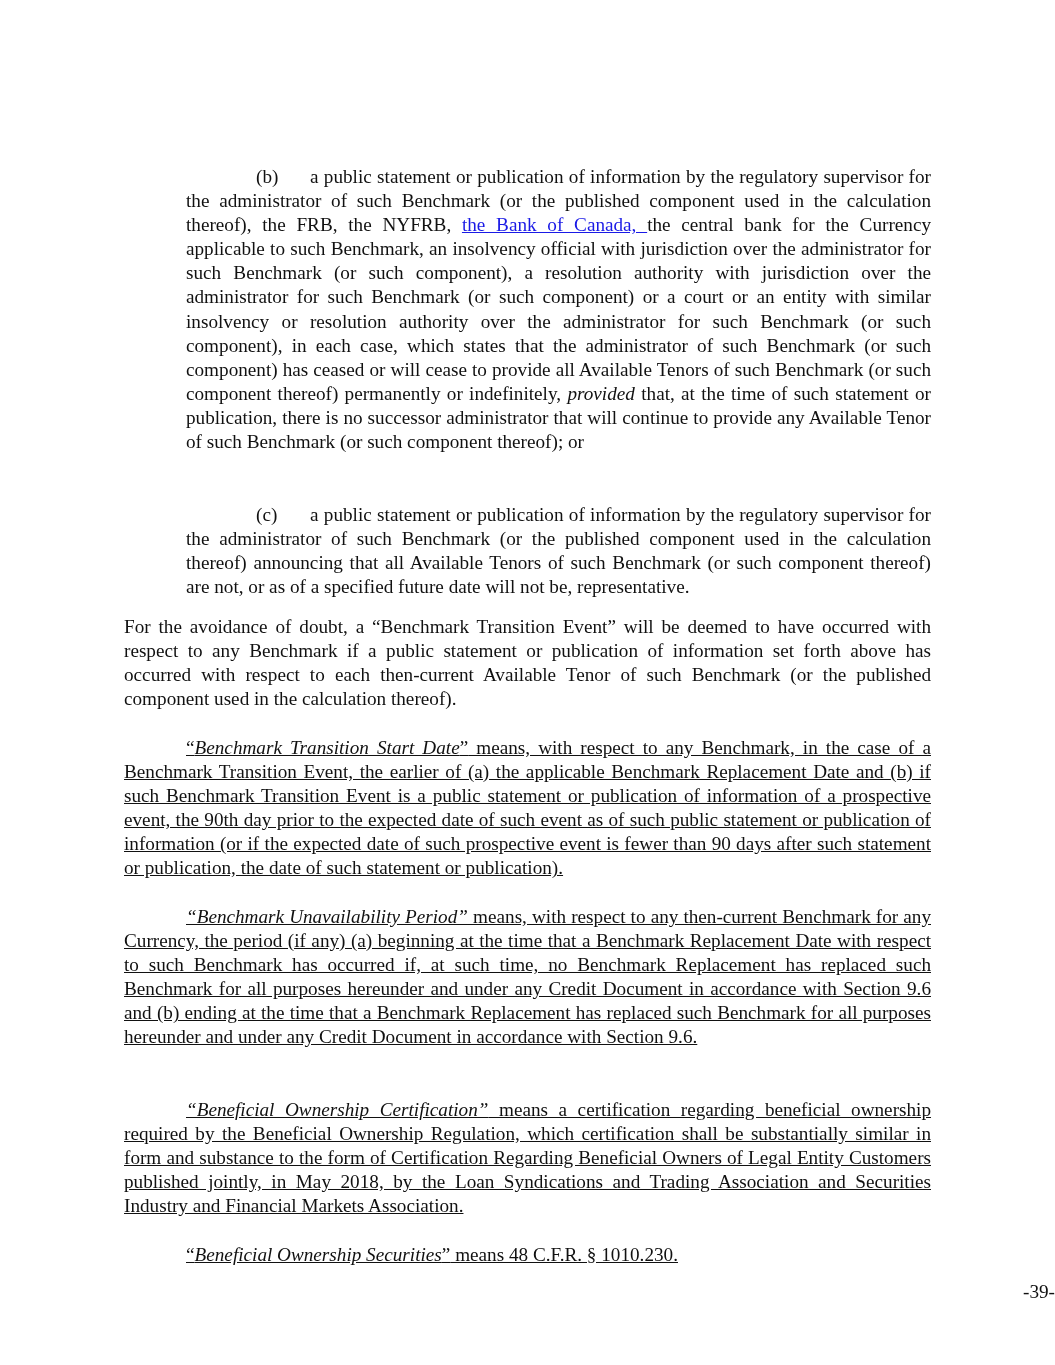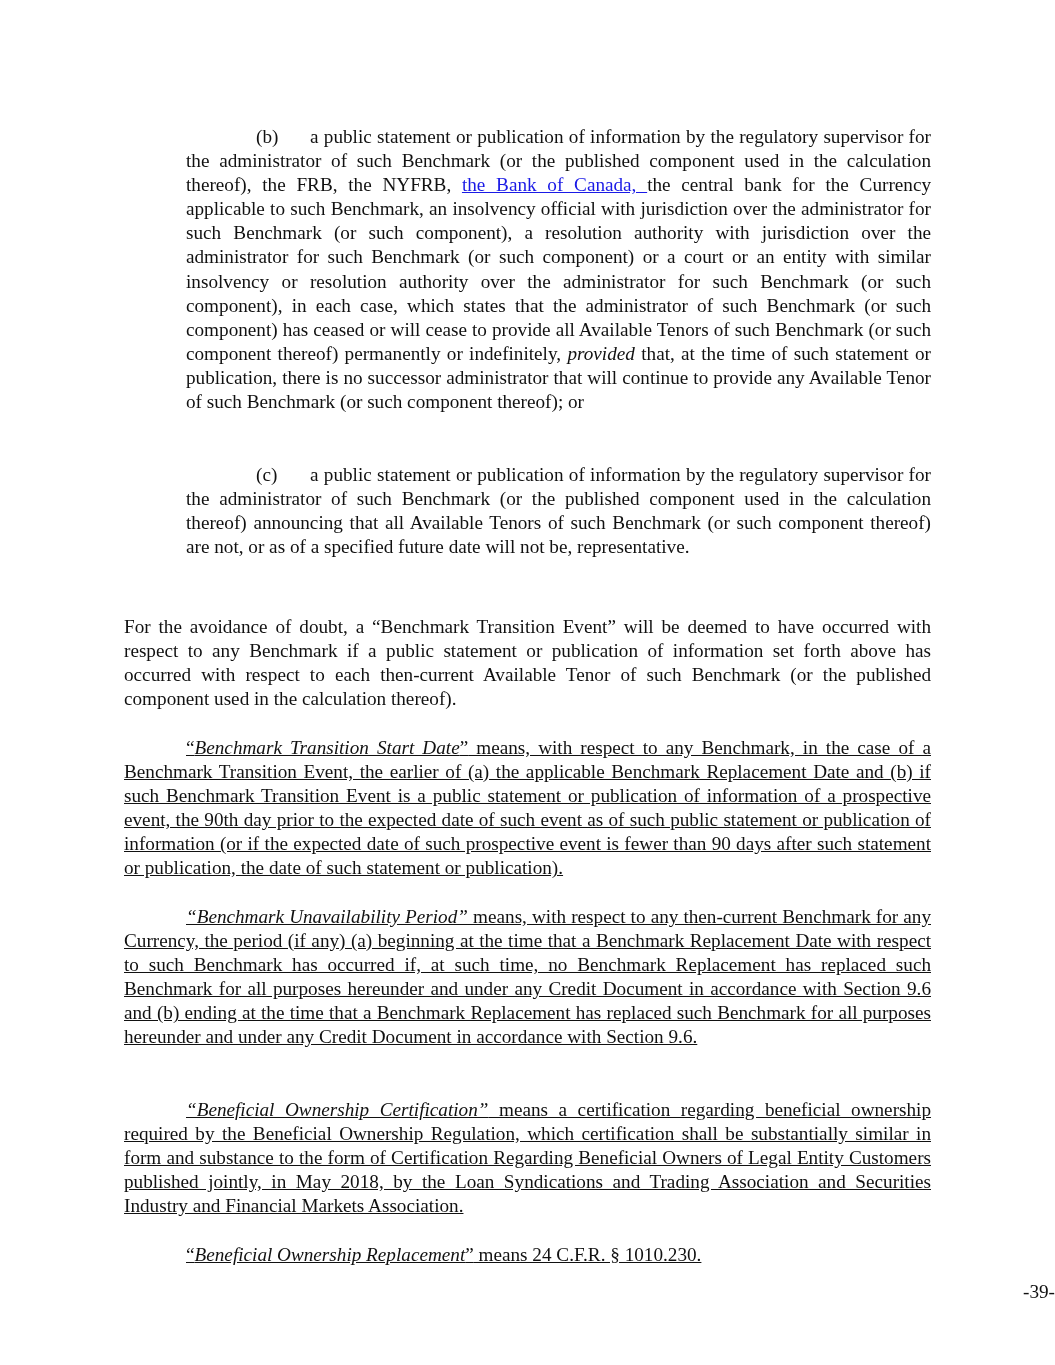--- a/index.html
+++ b/index.html
@@ -30,21 +30,21 @@
     }
     .para.indented-block {
       left: 186px;
       width: 745px;
     }
     .para.full {
       left: 124px;
       width: 807px;
       margin-top: 32px;
     }
-    .first-indent-sub { text-indent: 70px; }
+    .first-indent-sub { text-indent: 70px; margin-top: 40px; }
     .first-indent-def { text-indent: 62px; text-decoration: underline; }
     .enum-label {
       display: inline-block;
       width: 54px;
       text-indent: 0;
     }
     .link {
       color: #1a1ae6;
       text-decoration: underline;
     }
@@ -67,17 +67,17 @@
   <p class="para indented-block first-indent-sub" style="top:463px;"><span class="enum-label">(c)</span><span>a public statement or publication of information by the regulatory supervisor for the administrator of such Benchmark (or the published component used in the calculation thereof) announcing that all Available Tenors of such Benchmark (or such component thereof) are not, or as of a specified future date will not be, representative.</span></p>
 
   <p class="para full" style="top:583px;"><span>For the avoidance of doubt, a “Benchmark Transition Event” will be deemed to have occurred with respect to any Benchmark if a public statement or publication of information set forth above has occurred with respect to each then-current Available Tenor of such Benchmark (or the published component used in the calculation thereof).</span></p>
 
   <p class="para full first-indent-def" style="top:704px;"><span>“</span><span class="term">Benchmark Transition Start Date</span><span>”</span><span> means, with respect to any Benchmark, in the case of a Benchmark Transition Event, the earlier of (a) the applicable Benchmark Replacement Date and (b) if such Benchmark Transition Event is a public statement or publication of information of a prospective event, the 90th day prior to the expected date of such event as of such public statement or publication of information (or if the expected date of such prospective event is fewer than 90 days after such statement or publication, the date of such statement or publication).</span></p>
 
   <p class="para full first-indent-def" style="top:873px;"><span class="term">“Benchmark Unavailability Period”</span><span> means, with respect to any then-current Benchmark for any Currency, the period (if any) (a) beginning at the time that a Benchmark Replacement Date with respect to such Benchmark has occurred if, at such time, no Benchmark Replacement has replaced such Benchmark for all purposes hereunder and under any Credit Document in accordance with Section 9.6 and (b) ending at the time that a Benchmark Replacement has replaced such Benchmark for all purposes hereunder and under any Credit Document in accordance with Section 9.6.</span></p>
 
   <p class="para full first-indent-def" style="top:1066px;"><span class="term">“Beneficial Ownership Certification”</span><span> means a certification regarding beneficial ownership required by the Beneficial Ownership Regulation, which certification shall be substantially similar in form and substance to the form of Certification Regarding Beneficial Owners of Legal Entity Customers published jointly, in May 2018, by the Loan Syndications and Trading Association and Securities Industry and Financial Markets Association.</span></p>
 
-  <p class="para full first-indent-def" style="top:1211px;"><span>“</span><span class="term">Beneficial Ownership Replacement</span><span>”</span><span> means 24 C.F.R. § 1010.230.</span></p>
+  <p class="para full first-indent-def" style="top:1211px;"><span>“</span><span class="term">Beneficial Ownership Securities</span><span>”</span><span> means 48 C.F.R. § 1010.230.</span></p>
 
   <div class="page-number">-39-</div>
 
 </div>
 
 </body></html>

